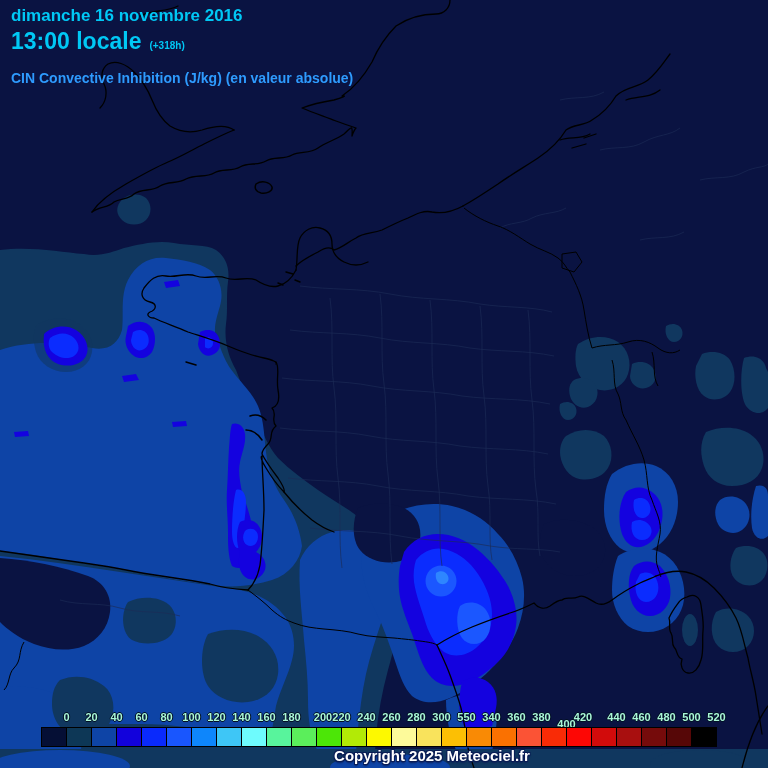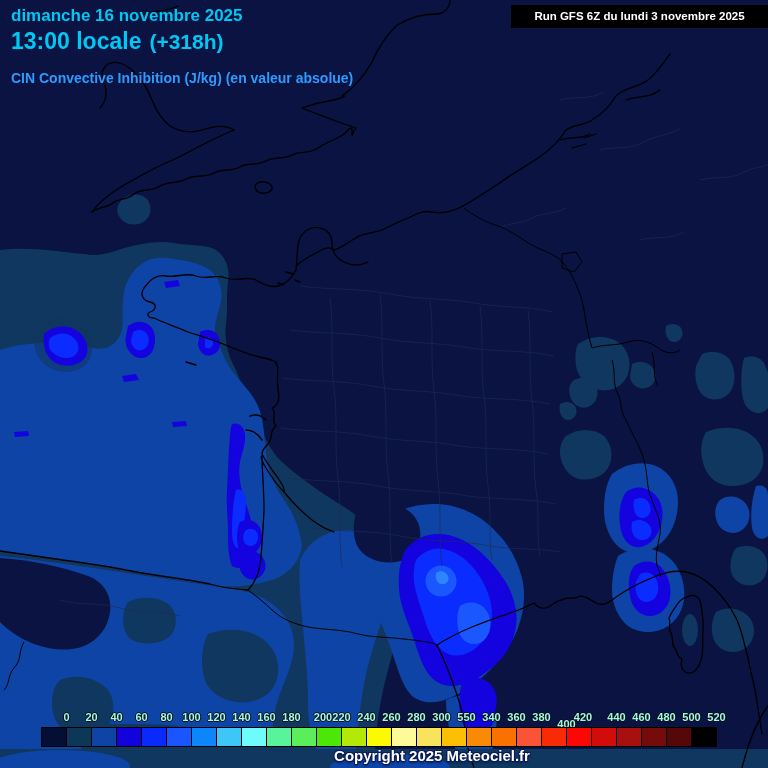--- a/index.html
+++ b/index.html
@@ -12,21 +12,21 @@
   .f-l4{fill:var(--l4,#0b2cfe)} .f-l5{fill:var(--l5,#1b57ff)}
   .f-l6{fill:var(--l6,#2e86ff)}
   .coast{stroke:var(--coast,#000);fill:none;stroke-width:1.3;stroke-linejoin:round;stroke-linecap:round}
   .cborder{stroke:var(--coast,#000);fill:none;stroke-width:1;stroke-linejoin:round}
   .dept{stroke:var(--dept,#1c2b56);fill:none;stroke-width:1;opacity:.65}
   .isl{stroke:var(--coast,#000);fill:none;stroke-width:1.5;stroke-linecap:round}
 
   .hdr{position:absolute;left:11px;color:var(--accent_cyan,#00c8f5);font-weight:bold;white-space:nowrap;}
   #date-line{top:6px;font-size:17px;}
   #time-line{top:28px;font-size:23px;}
-  #time-line .offset{font-size:21px;margin-left:8px;margin-top:27px;}
+  #time-line .offset{font-size:10px;margin-left:8px;margin-top:27px;}
   #subtitle{top:70px;font-size:14px;color:var(--subtitle_blue,#2e9bfe);}
   #run-box{position:absolute;left:511px;top:5px;width:257px;height:23px;
            background:var(--run_box_bg,#000);color:var(--run_box_text,#fff);
            font-weight:bold;font-size:11.5px;line-height:23px;text-align:center;white-space:nowrap;}
 
   #legend{position:absolute;left:41px;top:710px;width:676px;height:38px;}
   #legend-ticks{position:absolute;left:0;top:0;width:100%;height:15px;}
   #legend-ticks span{position:absolute;top:0;transform:translateX(-50%);
       font-size:11px;font-weight:bold;color:var(--tick_text,#a9f7d7);line-height:14px;
       text-shadow:-1px 0 #021024,1px 0 #021024,0 -1px #021024,0 1px #021024;}
@@ -170,26 +170,25 @@
     </g>
 
     <g>
       <path class="isl" d="M256,184 C262,180 270,182 272,187 C273,191 267,194 261,193 C256,192 254,188 256,184 Z" stroke-width="1.2"></path>
       <path class="isl" d="M286,272 l7,2 M295,280 l5,2 M278,283 l5,2"></path>
       <path class="isl" d="M250,416 C256,414 262,416 266,420 M246,430 C252,430 258,434 262,440"></path>
       <path class="isl" d="M186,362 l10,3"></path>
     </g>
   </svg>
 
-  <div class="hdr" id="date-line">dimanche 16 novembre 2025</div>
+  <div class="hdr" id="date-line">dimanche 16 novembre 2016</div>
   <div class="hdr" id="time-line">
     <span>13:00 locale</span><span class="offset">(+318h)</span>
   </div>
   <div class="hdr" id="subtitle">CIN Convective Inhibition (J/kg) (en valeur absolue)</div>
-  <div id="run-box">Run GFS 6Z du lundi 3 novembre 2025</div>
 
   <div id="legend">
     <div id="legend-ticks">
         <span style="left: 25.5px;">0</span>
         <span style="left: 50.5px;">20</span>
         <span style="left: 75.5px;">40</span>
         <span style="left: 100.5px;">60</span>
         <span style="left: 125.5px;">80</span>
         <span style="left: 150.5px;">100</span>
         <span style="left: 175.5px;">120</span>

